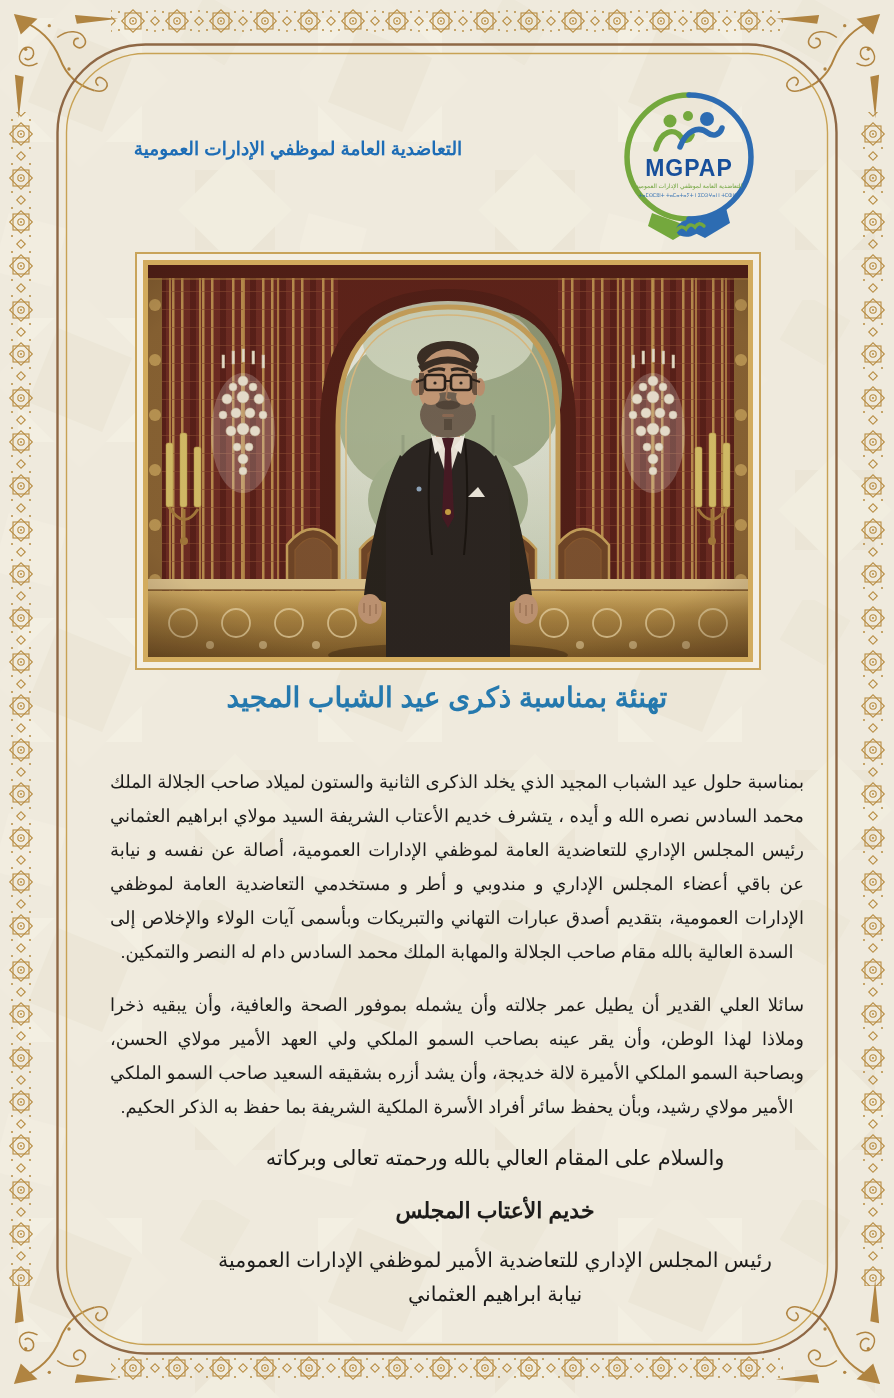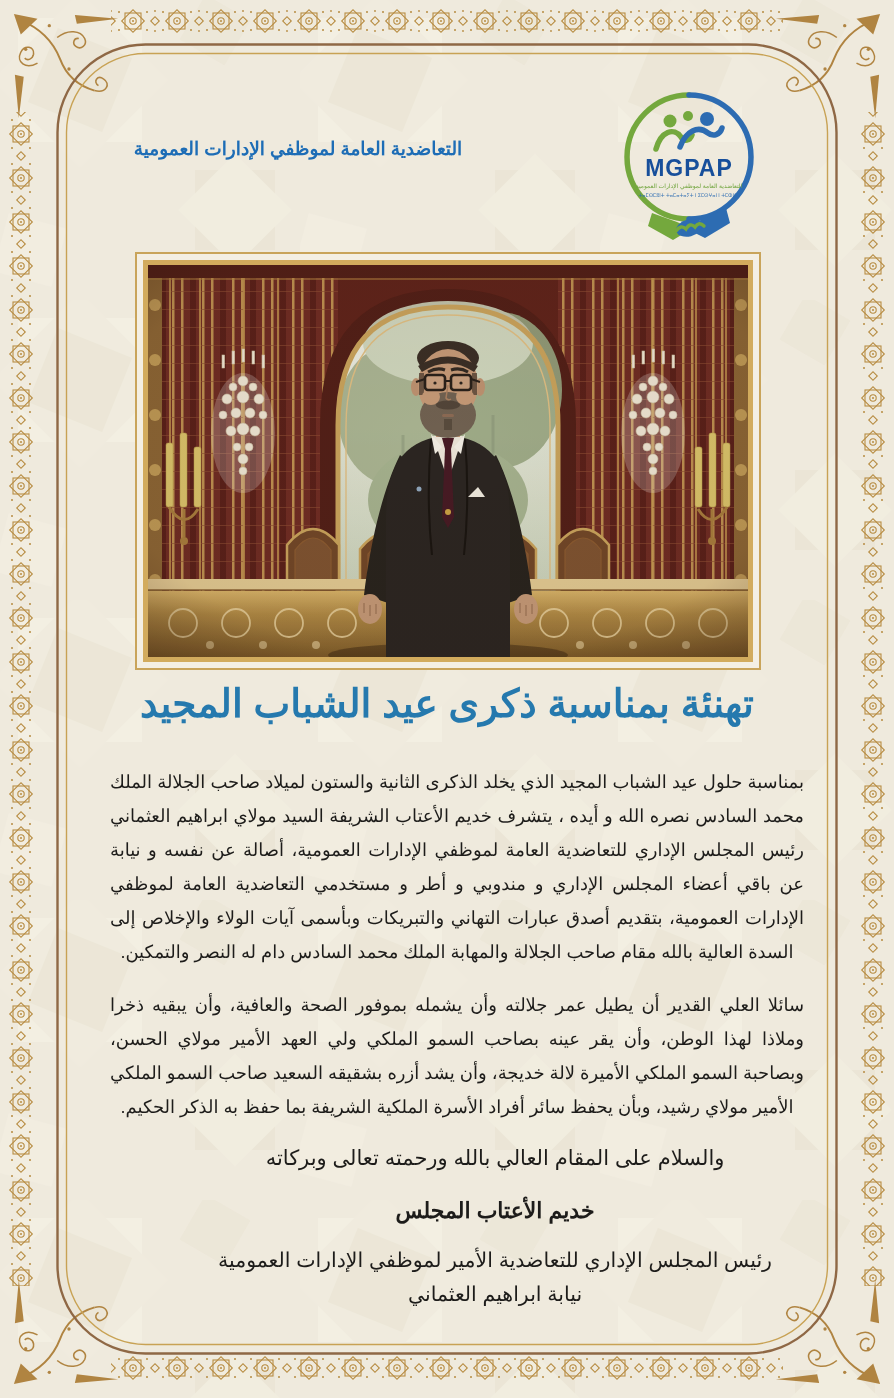--- a/index.html
+++ b/index.html
@@ -4,21 +4,21 @@
 <style>
   html,body{margin:0;padding:0;background:#dfdacc;}
   .page{position:relative;width:894px;height:1398px;margin:0 auto;background:#86efac;
         overflow:hidden;font-family:Liberation Sans, sans-serif;}
   .abs{position:absolute;}
   svg{display:block;}
   .org-name{left:100px;top:129px;width:396px;height:40px;line-height:40px;
     color:var(--blue-heading,#1d6db6);font-weight:bold;font-size:18.5px;
     direction:rtl;text-align:center;white-space:nowrap;}
   .greet-title{left:0;top:681px;width:894px;color:var(--blue-title,#2579ae);
-    font-size:39px;font-weight:bold;direction:rtl;text-align:center;white-space:nowrap;
+    font-size:28px;font-weight:bold;direction:rtl;text-align:center;white-space:nowrap;
     letter-spacing:.5px;}
   .para{left:110px;width:694px;font-size:18px;line-height:34px;color:var(--ink,#1d1c1a);
     direction:rtl;text-align:justify;text-align-last:center;}
   .p1{top:765px;}
   .p2{top:988px;}
   .cline{left:0;width:894px;direction:rtl;text-align:center;color:var(--ink,#1d1c1a);white-space:nowrap;padding-left:48px;}
   .salutation{top:1146px;font-size:21px;}
   .signer-title{top:1198px;font-size:22px;font-weight:bold;}
   .signer-role{top:1248px;font-size:20.5px;}
   .signer-name{top:1282px;font-size:20.5px;}

